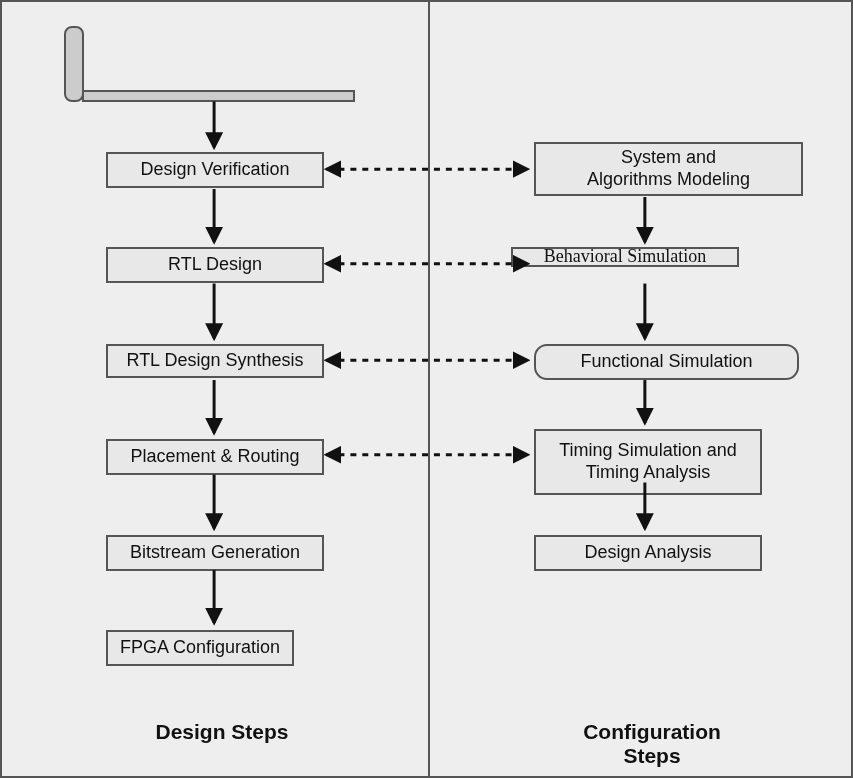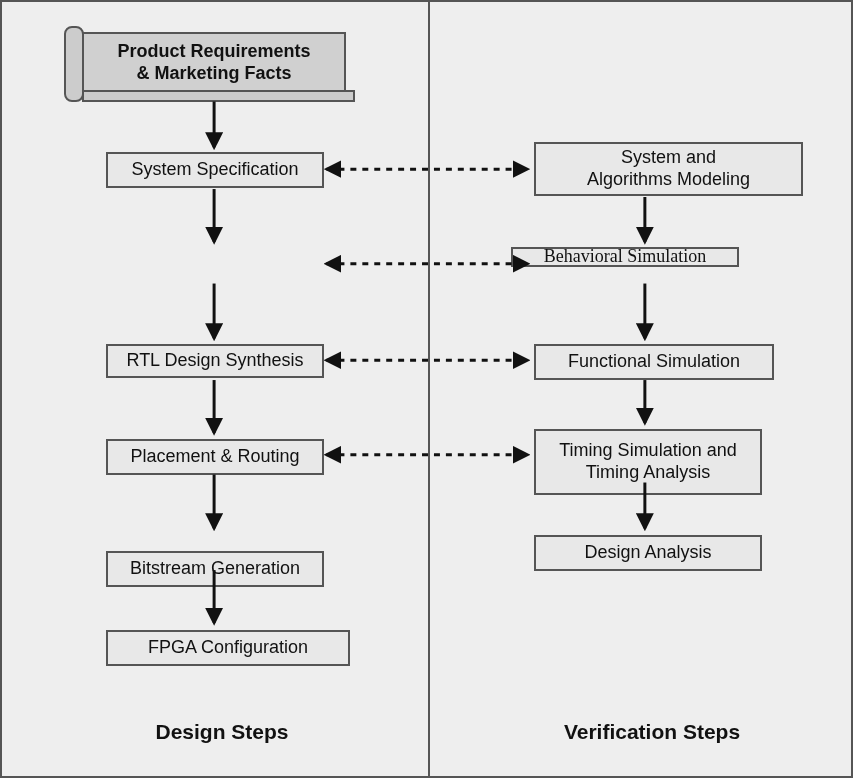--- a/index.html
+++ b/index.html
@@ -93,40 +93,39 @@
   }
 </style>
 </head>
 <body>
 
 <div class="canvas">
 
   <div class="divider"></div>
 
   <div class="scroll-cap" style="left:62px; top:24px; width:20px; height:76px;"></div>
-  <div class="scroll-box" style="left:80px; top:30px; width:264px; height:62px; white-space:pre-line;">Product Requirements
-&amp; Marketing Facts</div>
   <div class="scroll-bar" style="left:80px; top:88px; width:273px; height:12px;"></div>
 
-  <div class="box" style="left:104px; top:150px; width:218px; height:36px;">System Specification</div>
+  <div class="box" style="left:104px; top:150px; width:218px; height:36px;">Design Verification</div>
+  <div class="box" style="left:104px; top:245px; width:218px; height:36px;">RTL Design</div>
   <div class="box" style="left:104px; top:342px; width:218px; height:34px;">RTL Design Synthesis</div>
   <div class="box" style="left:104px; top:437px; width:218px; height:36px;">Placement &amp; Routing</div>
-  <div class="box" style="left:104px; top:549px; width:218px; height:36px;">Bitstream Generation</div>
-  <div class="box" style="left:104px; top:628px; width:244px; height:36px;">FPGA Configuration</div>
+  <div class="box" style="left:104px; top:533px; width:218px; height:36px;">Bitstream Generation</div>
+  <div class="box" style="left:104px; top:628px; width:188px; height:36px;">FPGA Configuration</div>
 
   <div class="box" style="left:532px; top:140px; width:269px; height:54px; white-space:pre-line;">System and
 Algorithms Modeling</div>
   <div class="box" style="left:509px; top:245px; width:228px; height:20px;font-family:Liberation Serif, serif;">Behavioral Simulation</div>
-  <div class="box" style="left:532px; top:342px; width:240px; height:36px;">Functional Simulation</div>
+  <div class="box" style="left:532px; top:342px; width:265px; height:36px;border-radius:13px;">Functional Simulation</div>
   <div class="box" style="left:532px; top:427px; width:228px; height:66px; white-space:pre-line;">Timing Simulation and
 Timing Analysis</div>
   <div class="box" style="left:532px; top:533px; width:228px; height:36px;">Design Analysis</div>
 
   <div class="section-label" style="left:140px; top:718px; width:160px;">Design Steps</div>
-  <div class="section-label" style="left:550px; top:718px; width:200px;">Verification Steps</div>
+  <div class="section-label" style="left:550px; top:718px; width:200px;">Configuration Steps</div>
 
   <svg class="overlay" viewBox="0 0 853 778">
     <defs>
       <marker id="arrowhead" markerWidth="6" markerHeight="6" refX="5" refY="3" orient="auto">
         <path d="M0,0 L6,3 L0,6 Z" fill="#111"></path>
       </marker>
       <marker id="arrowhead-start" markerWidth="6" markerHeight="6" refX="1" refY="3" orient="auto">
         <path d="M6,0 L0,3 L6,6 Z" fill="#111"></path>
       </marker>
     </defs>

